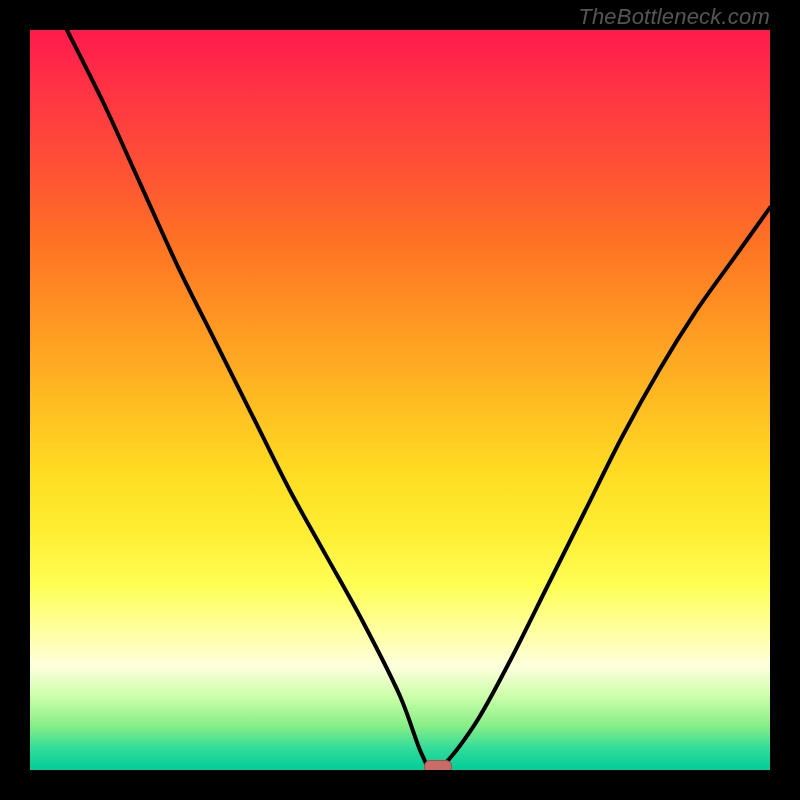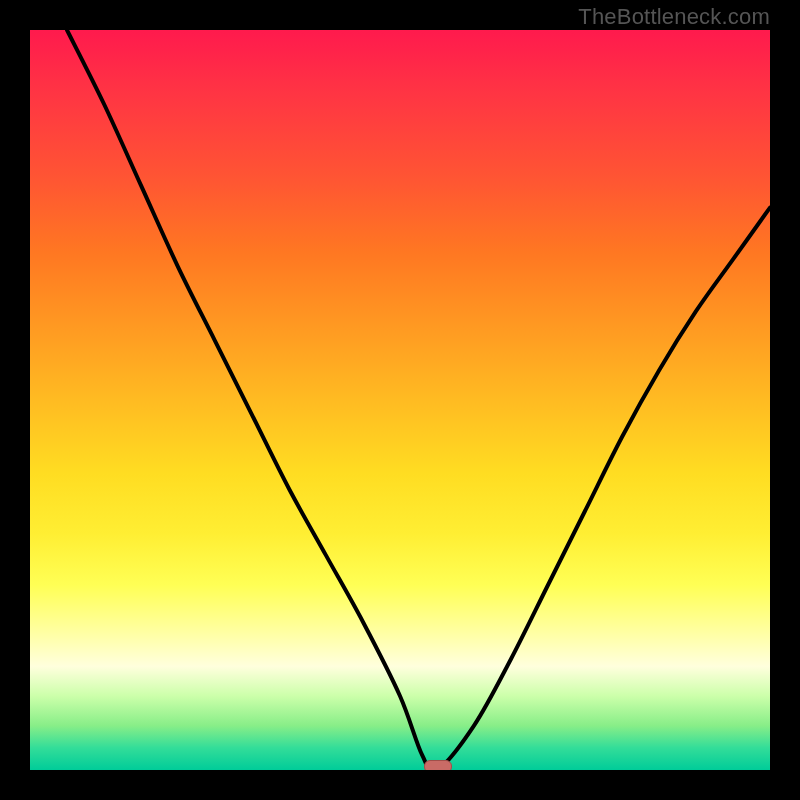--- a/index.html
+++ b/index.html
@@ -52,20 +52,21 @@
     height: 740px;
   }
   .watermark {
     position: absolute;
     top: 4px;
     right: 30px;
     color: #555;
     font-size: 22px;
     font-weight: 500;
     letter-spacing: 0.2px;
+    font-style: italic;
   }
   .marker {
     position: absolute;
     width: 26px;
     height: 11px;
     border-radius: 6px;
     background: #c96b66;
     border: 1px solid #a04f4a;
   }
 </style>

